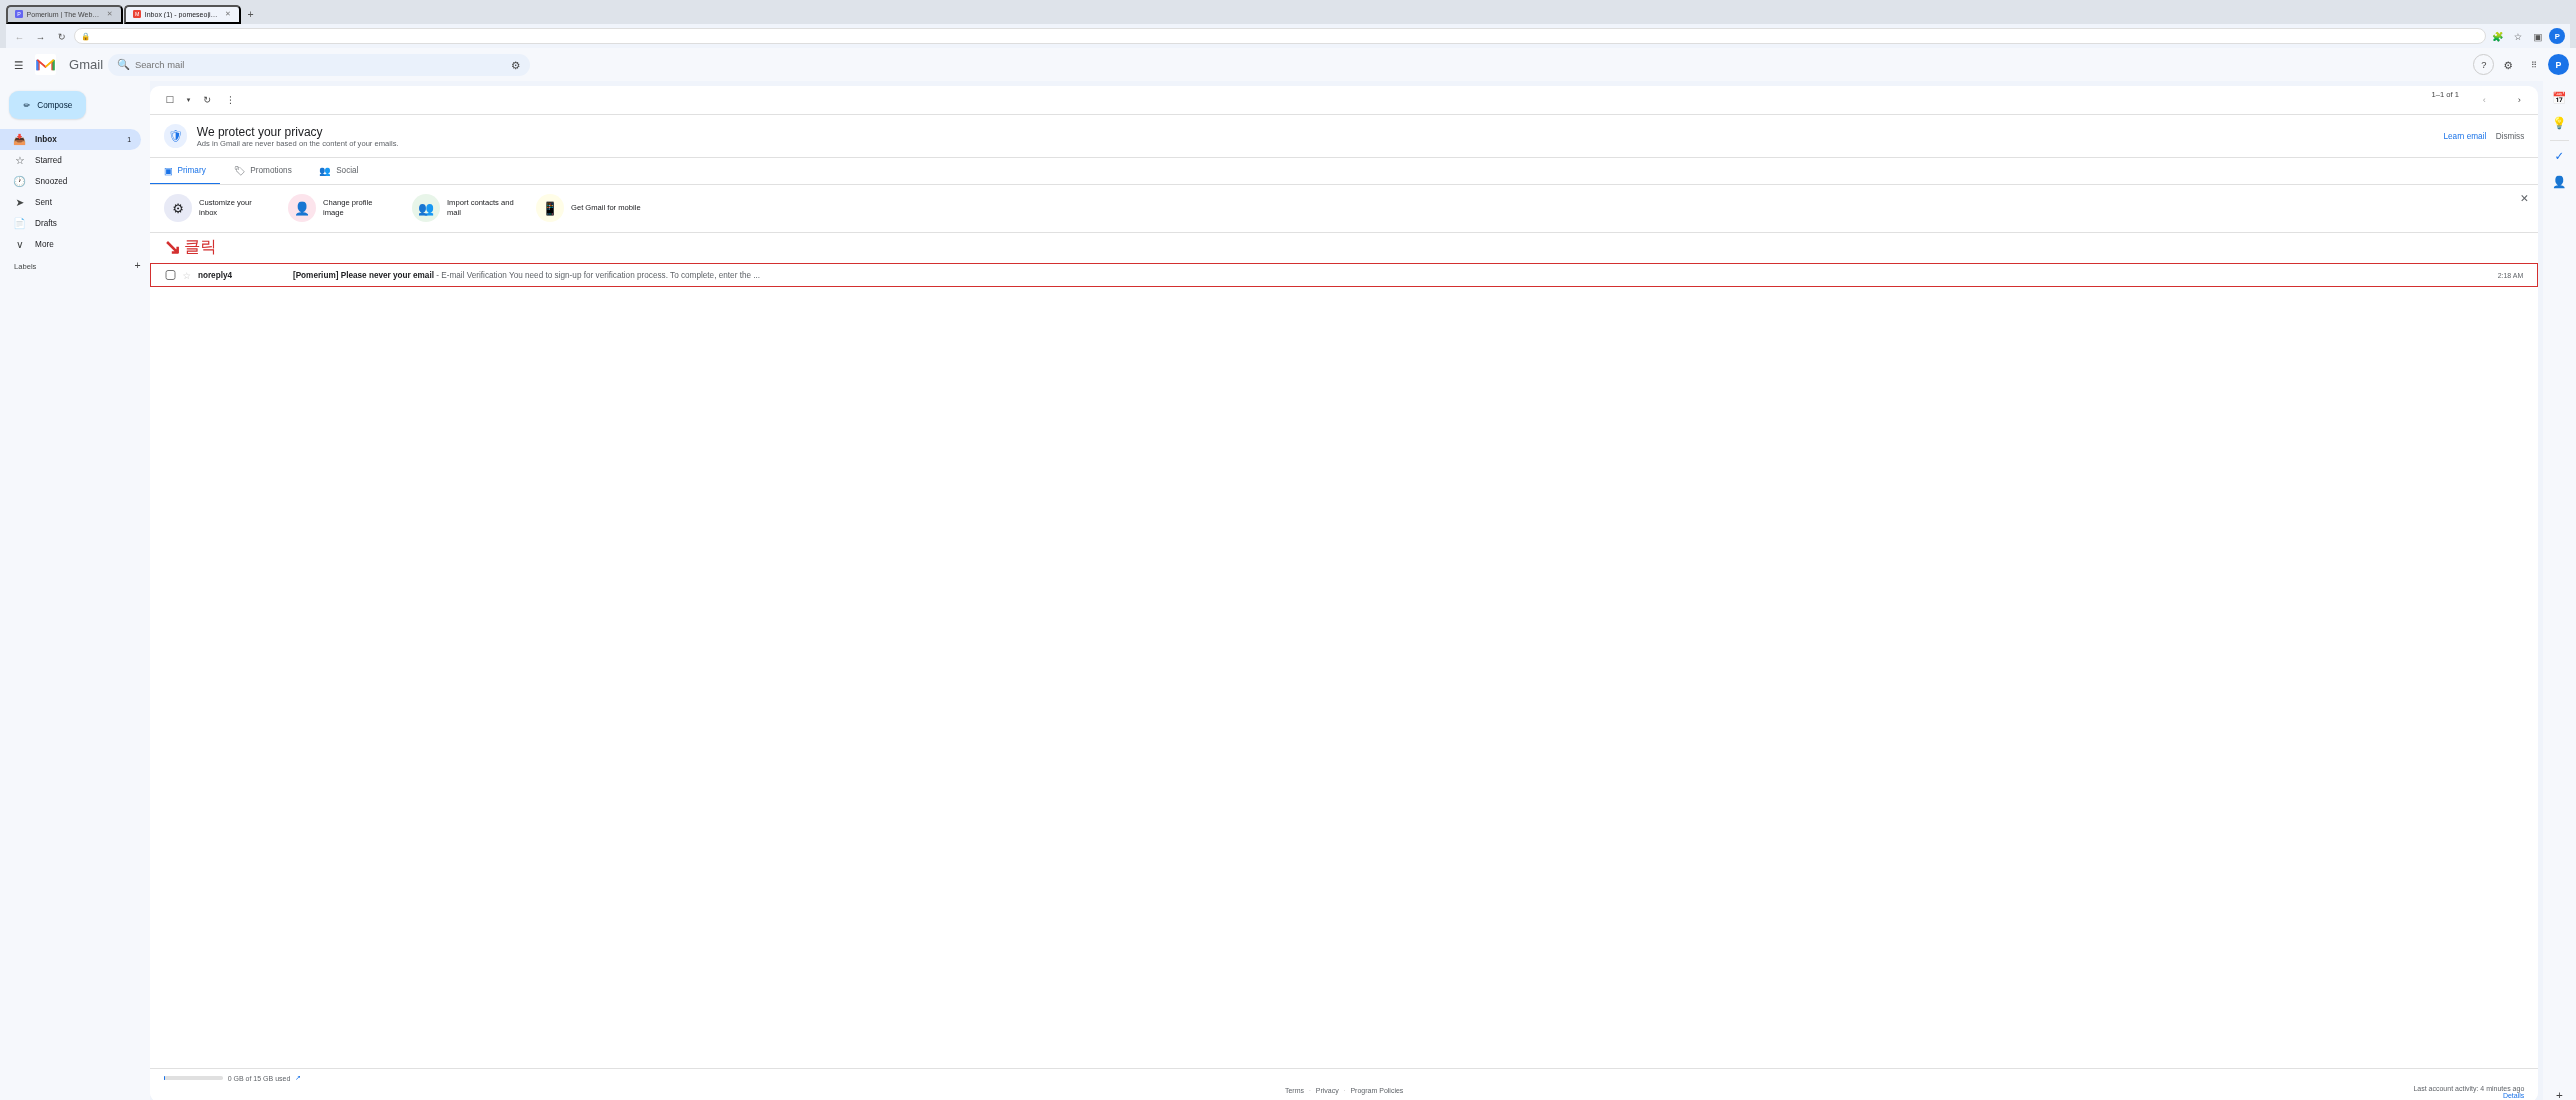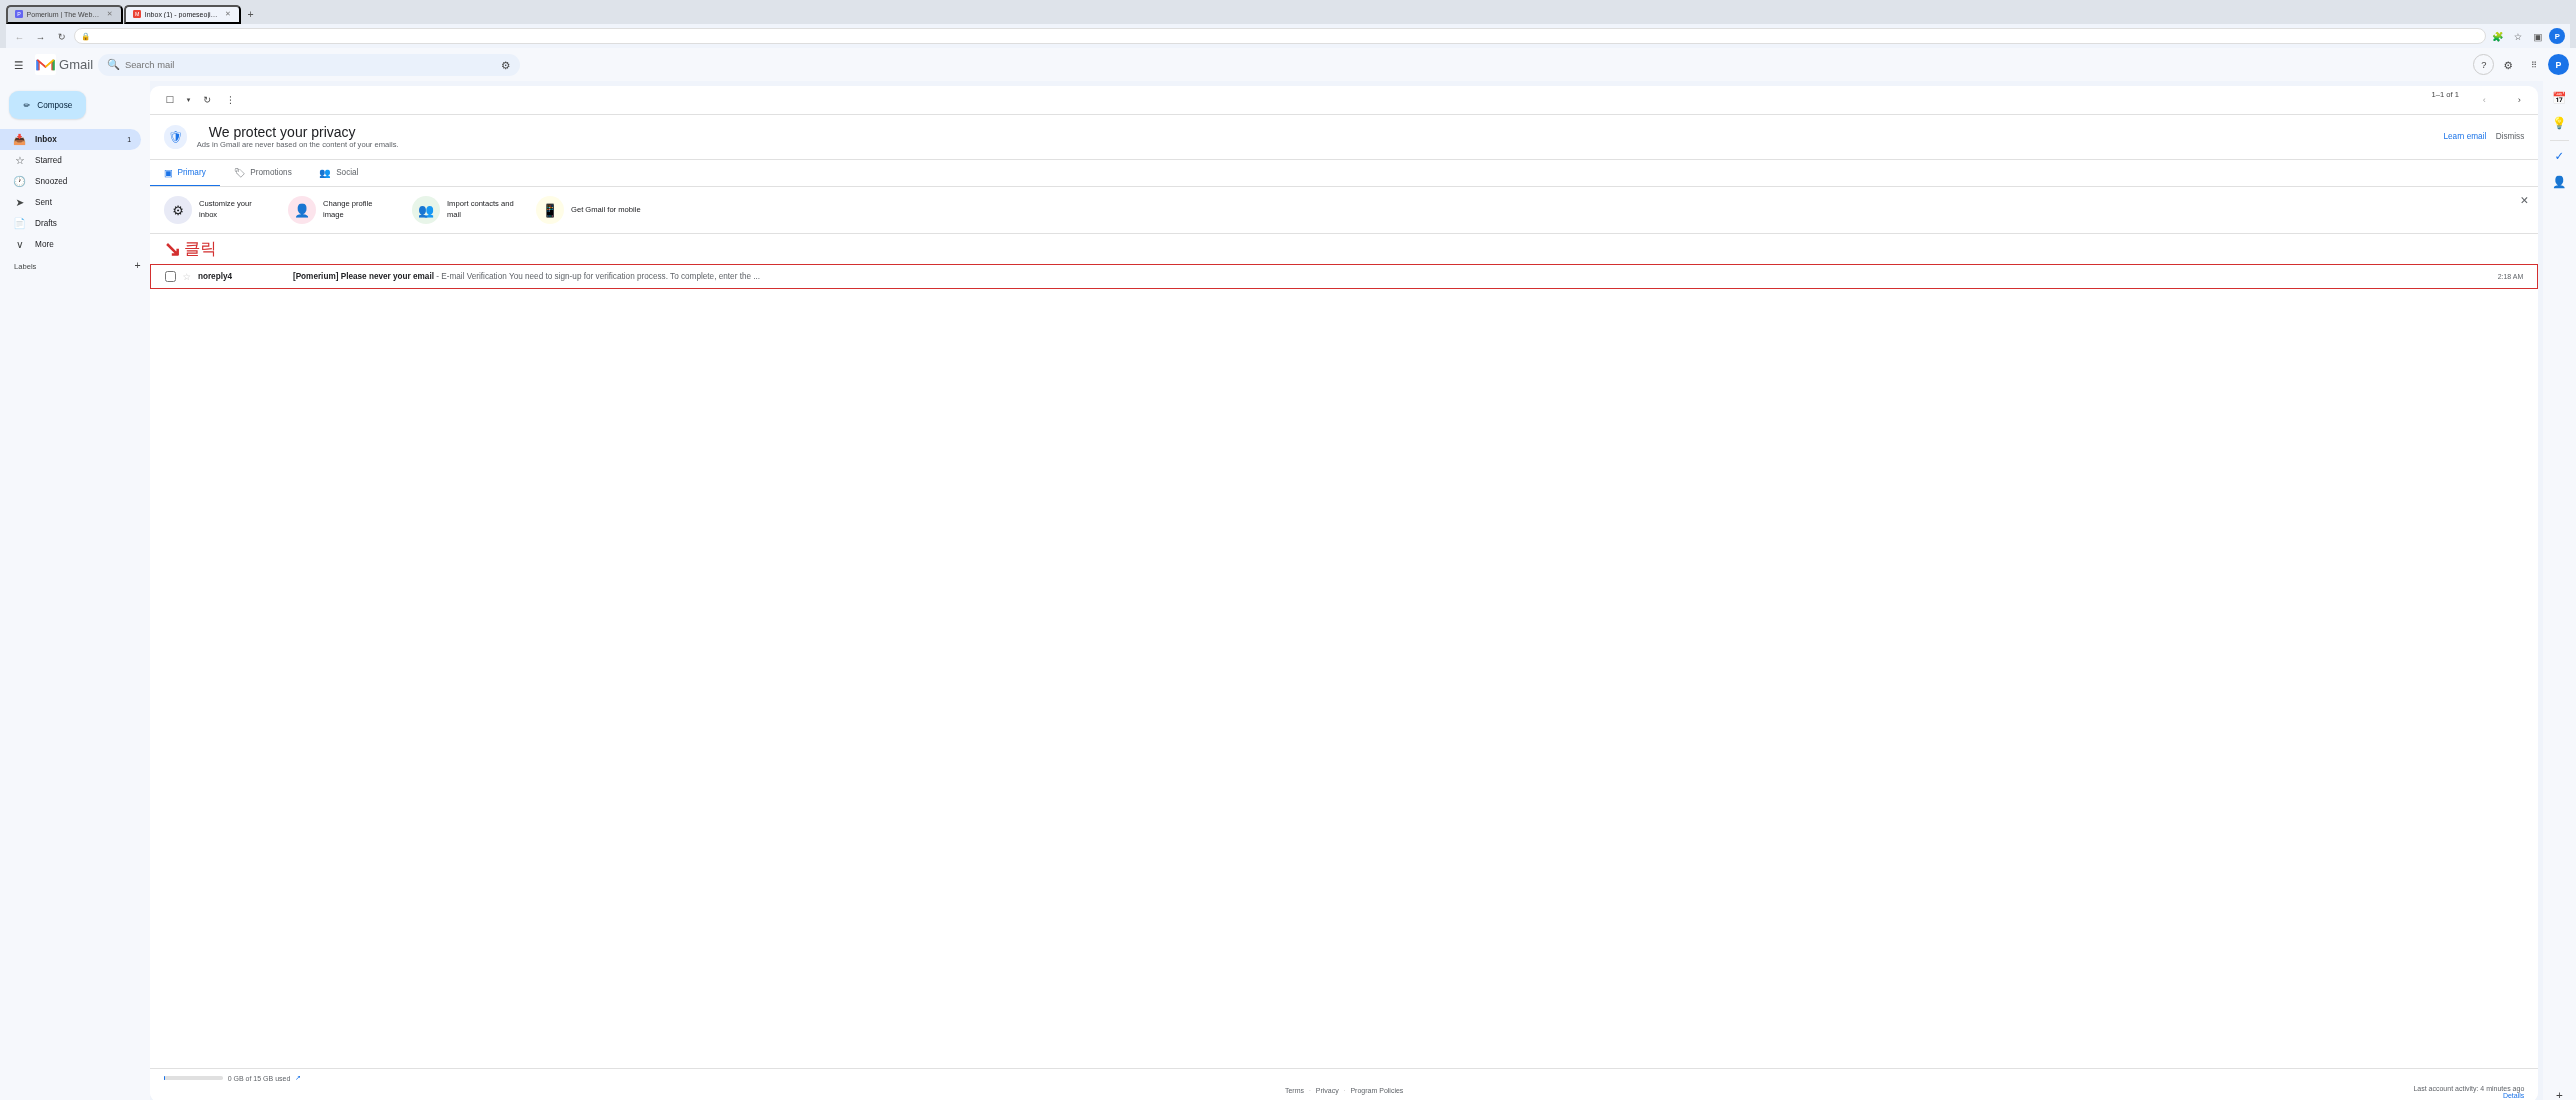--- a/index.html
+++ b/index.html
@@ -213,21 +213,21 @@
       gap: 9.4px;
     }
     .privacy-icon {
       width: 23.4px; height: 23.4px;
       border-radius: 50%;
       background: #e8f0fe;
       display: flex;align-items:center;justify-content:center;
       font-size: 11.7px; color: #1a73e8; flex-shrink:0;
     }
     .privacy-text { flex:1; }
-    .privacy-title { font-size: 14px; font-weight: 500; color: #202124; margin-left: 12px; }
+    .privacy-title { font-size: 12px; font-weight: 500; color: #202124; }
     .privacy-subtitle { font-size: 7.6px; color: #5f6368; }
     .privacy-actions { display:flex; gap:9.4px; align-items:center; }
     .learn-more-btn { color: #1a73e8; font-size: 8.2px; font-weight:500; cursor:pointer; background:none;border:none; }
     .dismiss-btn { color: #5f6368; font-size: 8.2px; cursor:pointer; background:none;border:none; }
 
     
     .mail-tabs {
       display: flex;
       border-bottom: 0.6px solid #e0e0e0;
       background: white;
@@ -350,21 +350,21 @@
     .rs-divider { width: 19px; height: 0.6px; background: #e0e0e0; margin: 2.3px 0; }
     .rs-icon.blue { color: #1a73e8; }
 
     .gmail-header {
       display: flex;
       align-items: center;
       padding: 4.7px 7px;
       background: #f6f8fc;
       gap: 4.7px;
     }
-    .gmail-logo { display:flex;align-items:center;gap:3px;cursor:pointer; }
+    .gmail-logo { display:flex;align-items:center;gap:13px;cursor:pointer; }
     .hamburger-btn {
       width:23.4px;height:23.4px;border:none;background:none;cursor:pointer;
       display:flex;align-items:center;justify-content:center;
       border-radius:50%;font-size:10.5px;color:#444;
     }
     .gmail-full {
       display: flex;
       flex-direction: column;
       height: calc(100vh - 42px);
     }

